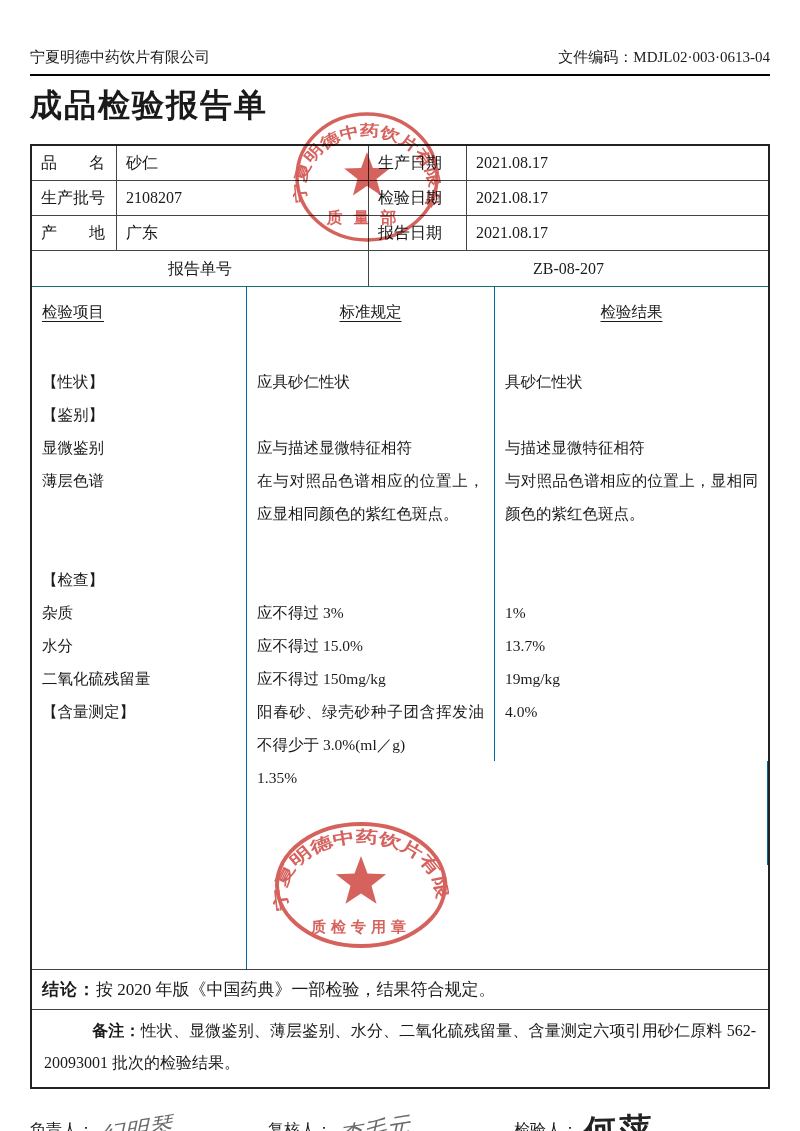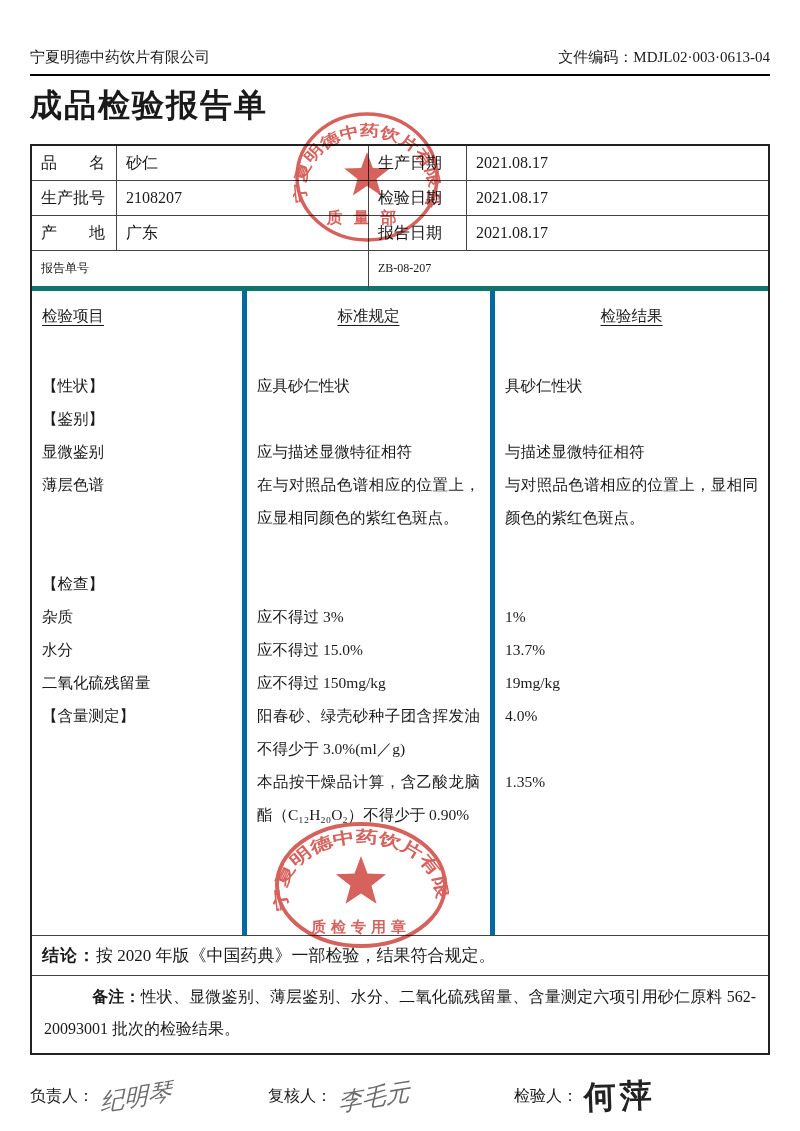--- a/index.html
+++ b/index.html
@@ -22,27 +22,27 @@
   
   .report{ border:2px solid #222; }
 
   
   .info{ display:grid; grid-template-columns:85px 252px 98px 1fr;border-radius:16px; }
   .info .cell{ border-bottom:1px solid #444; border-right:1px solid #444;
                min-height:34px; line-height:34px; font-size:16px; padding:0 9px;
                white-space:nowrap; overflow:hidden; }
   .info .cell.last{ border-right:none; }
   .rep-row{ display:grid; grid-template-columns:337px 1fr; }
-  .rep-row .cell{ border-bottom:5px solid #0f766e; min-height:35px; line-height:35px;
-                  font-size:12px; padding:0 9px; }
+  .rep-row .cell{ border-bottom:1px solid #0f766e; min-height:35px; line-height:35px;
+                  font-size:16px; padding:0 9px;text-align:center; }
   .rep-row .cell:first-child{ border-right:1px solid #444; }
 
   
   .ct{ display:grid; grid-template-columns:215px 248px 1fr; }
-  .ct .c1,.ct .c2{ border-right:5px solid #0369a1; }
+  .ct .c1,.ct .c2{ border-right:1px solid #0369a1; }
   .ct .cell{ font-size:15.5px; line-height:33px; padding:0 10px; }
   .ct .cell.txt-justify{ text-align:justify; }
   .ct-head .cell{ padding-top:8px; padding-bottom:4px; }
   .ct-head .c2,.ct-head .c3{ text-align:center; }
   .ct-head u{ text-underline-offset:4px; }
   .ct .filler{ min-height:104px; }
   .ct .blank{ min-height:33px; }
 
   
   .concl{ border-top:1px solid #444; text-align:left; font-size:17px;
@@ -154,21 +154,20 @@
 
       <div class="cell c1">二氧化硫残留量</div>
       <div class="cell c2">应不得过 150mg/kg</div>
       <div class="cell c3">19mg/kg</div>
 
       <div class="cell c1">【含量测定】</div>
       <div class="cell c2 txt-justify">阳春砂、绿壳砂种子团含挥发油不得少于 3.0%(ml／g)</div>
       <div class="cell c3">4.0%</div>
 
       <div class="cell c1"></div>
-      <div class="cell c2 txt-justify">本品按干燥品计算，含乙酸龙脑酯（C₁₂H₂₀O₂）不得少于 0.90%</div>
       <div class="cell c3">1.35%</div>
 
       <div class="cell c1 filler"></div>
       <div class="cell c2 filler"></div>
       <div class="cell c3 filler"></div>
     </div>
 
     <div class="concl">
       <b>结论：</b><span>按 2020 年版《中国药典》一部检验，结果符合规定。</span>
     </div>

